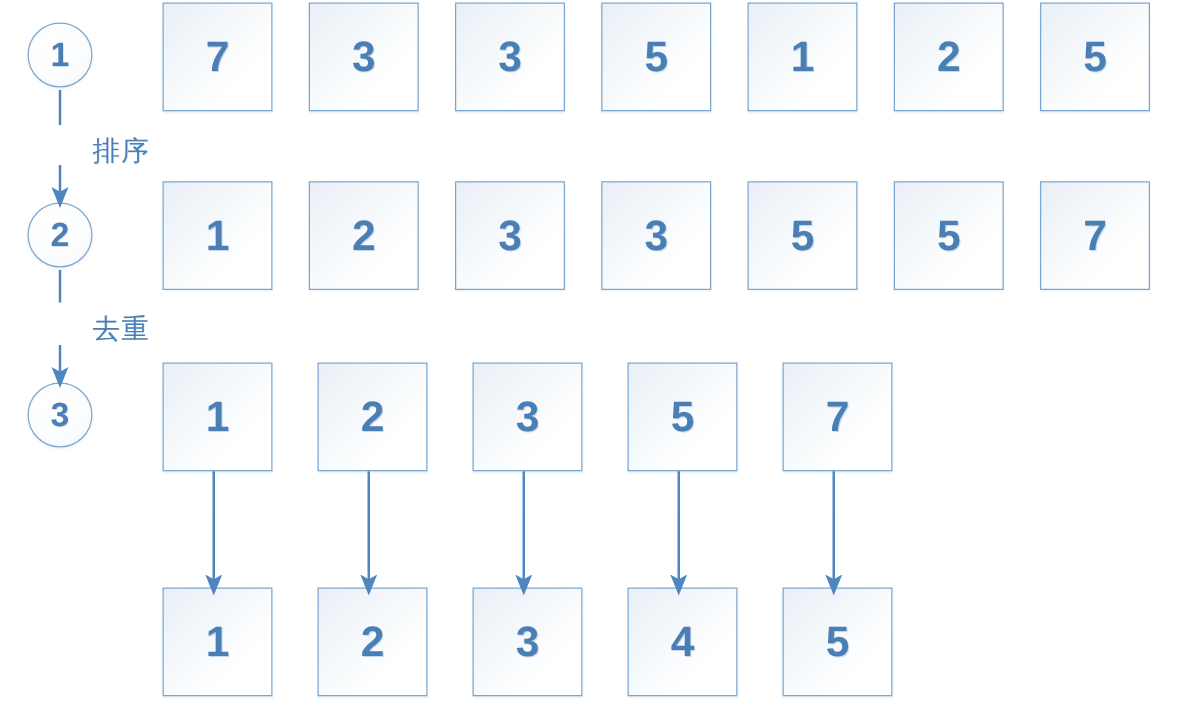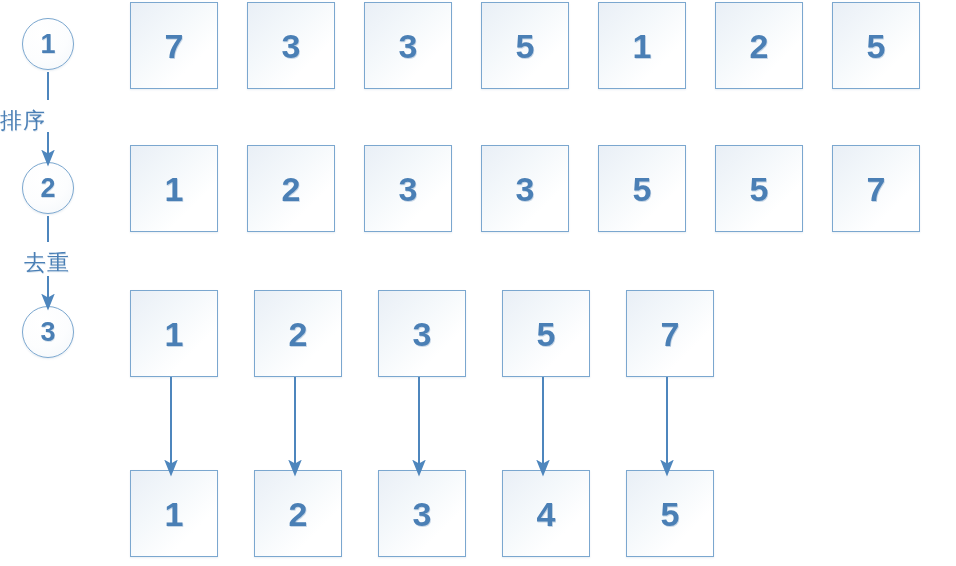--- a/index.html
+++ b/index.html
@@ -43,21 +43,21 @@
   .step-circle span {
     font-size: 27px;
     font-weight: bold;
     color: #4a7fb5;
     line-height: 1;
     text-shadow: 0.5px 0.5px 0.5px rgba(180,200,220,0.55);
   }
   .step-label {
     position: absolute;
     width: 120px;
-    text-align: left;
+    text-align: right;
     font-size: 22px;
     color: #4a7fb5;
     letter-spacing: 1px;
     text-shadow: 0.5px 0.5px 0.5px rgba(185,205,225,0.5);
   }
 
   
   .vbox {
     position: absolute;
     box-sizing: border-box;
@@ -96,21 +96,21 @@
     <div class="step-circle" id="step-circle-0" style="left:22px; top:18px;">
       <span>1</span>
     </div>
 
     <div class="step-label" id="step-label-0" style="left:0px; top:106px;">排序</div>
 
     <div class="step-circle" id="step-circle-1" style="left:22px; top:162px;">
       <span>2</span>
     </div>
 
-    <div class="step-label" id="step-label-1" style="left:0px; top:248px;padding-left:24px;">去重</div>
+    <div class="step-label" id="step-label-1" style="left:0px; top:248px;">去重</div>
 
     <div class="step-circle" id="step-circle-2" style="left:22px; top:306px;">
       <span>3</span>
     </div>
   </div>
 
   <div id="rows-layer">
       <div class="vbox" style="left: 130px; top: 2px; width: 88px; height: 87px;">
         <span>7</span>
       </div>

